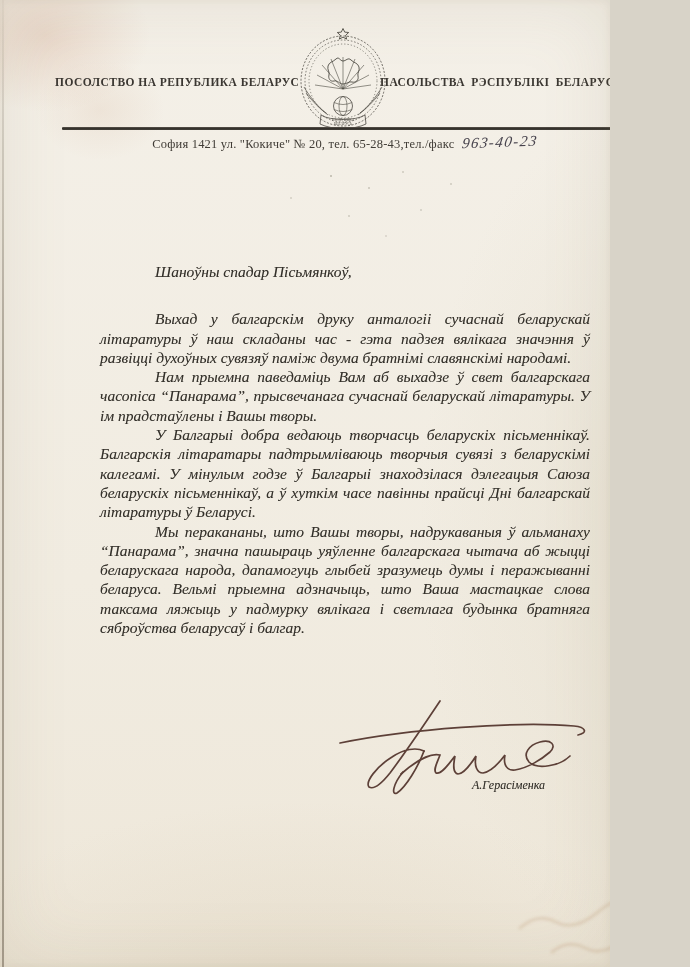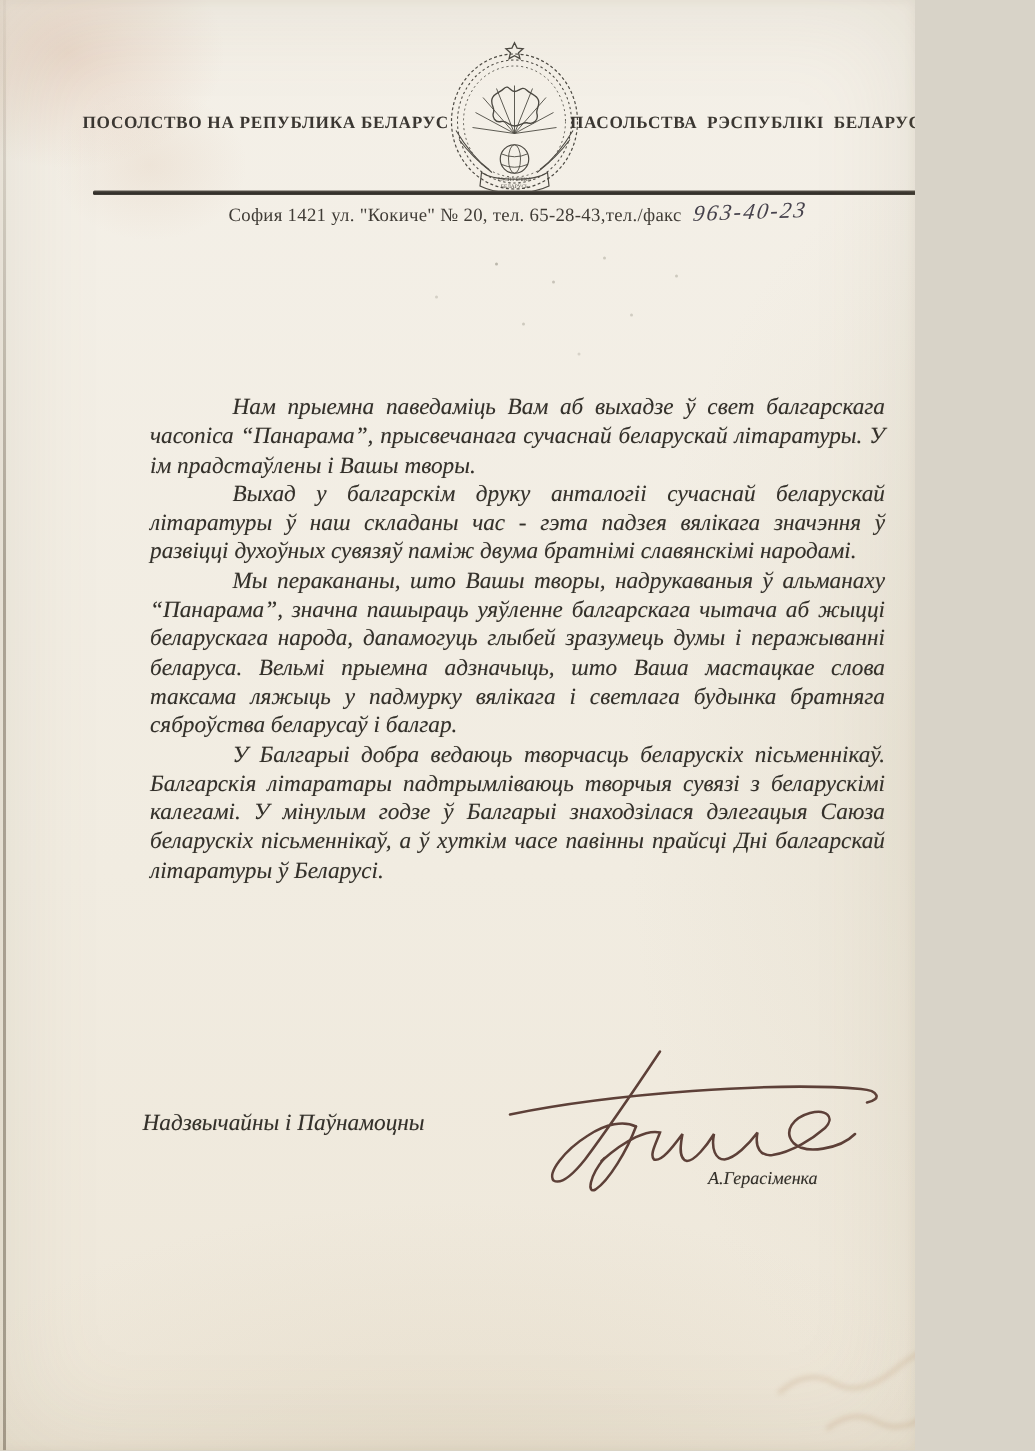--- a/index.html
+++ b/index.html
@@ -109,28 +109,28 @@
   <div class="hdr-right">ПАСОЛЬСТВА РЭСПУБЛІКІ БЕЛАРУСЬ</div>
 
   <div class="hdr-rule"></div>
 
   <div class="address">
     <span>София 1421 ул. "Кокиче" № 20, тел. 65-28-43,тел./факс</span>
     <span class="fax-hand">963-40-23</span>
   </div>
 
   <div class="letter-body">
+    <div class="salutation">Шаноўны спадар Пісьмянкоў,</div>
+    <p>Выхад у балгарскім друку анталогіі сучаснай беларускай літаратуры ў наш складаны час - гэта падзея вялікага значэння ў развіцці духоўных сувязяў паміж двума братнімі славянскімі народамі.</p>
     <p>Нам прыемна паведаміць Вам аб выхадзе ў свет балгарскага часопіса “Панарама”, прысвечанага сучаснай беларускай літаратуры. У ім прадстаўлены і Вашы творы.</p>
-    <p>Выхад у балгарскім друку анталогіі сучаснай беларускай літаратуры ў наш складаны час - гэта падзея вялікага значэння ў развіцці духоўных сувязяў паміж двума братнімі славянскімі народамі.</p>
+    <p>У Балгарыі добра ведаюць творчасць беларускіх пісьменнікаў. Балгарскія літаратары падтрымліваюць творчыя сувязі з беларускімі калегамі. У мінулым годзе ў Балгарыі знаходзілася дэлегацыя Саюза беларускіх пісьменнікаў, а ў хуткім часе павінны прайсці Дні балгарскай літаратуры ў Беларусі.</p>
     <p>Мы перакананы, што Вашы творы, надрукаваныя ў альманаху “Панарама”, значна пашыраць уяўленне балгарскага чытача аб жыцці беларускага народа, дапамогуць глыбей зразумець думы і перажыванні беларуса. Вельмі прыемна адзначыць, што Ваша мастацкае слова таксама ляжыць у падмурку вялікага і светлага будынка братняга сяброўства беларусаў і балгар.</p>
-    <p>У Балгарыі добра ведаюць творчасць беларускіх пісьменнікаў. Балгарскія літаратары падтрымліваюць творчыя сувязі з беларускімі калегамі. У мінулым годзе ў Балгарыі знаходзілася дэлегацыя Саюза беларускіх пісьменнікаў, а ў хуткім часе павінны прайсці Дні балгарскай літаратуры ў Беларусі.</p>
   </div>
 
   <div class="sig-left">
-    <div>Надзвычайны і Паўнамоцны</div>
   </div>
 
   <svg class="sig-scribble" width="256" height="110" viewBox="0 0 256 110">
     <g fill="none" stroke="#5d4038" stroke-width="1.7" stroke-linecap="round">
       <path d="M2,50 C70,36 180,28 236,33 C248,34 250,40 240,42"></path>
       <path d="M102,8 C86,32 64,64 52,80 C44,90 36,97 31,94 C27,89 38,74 54,64 C66,56 78,54 86,58"></path>
       <path d="M86,58 C80,74 68,94 59,100 C53,103 55,91 65,79"></path>
       <path d="M63,81 C80,66 94,60 102,62 C99,70 95,77 98,80 C103,82 111,71 117,63 C115,73 115,80 120,81 C125,81 133,71 138,63 C136,73 139,80 145,80 C152,79 161,70 167,62 C165,72 169,78 177,77 C190,75 204,66 212,59 C219,52 213,46 202,49 C191,52 184,61 191,69 C199,77 222,73 232,63"></path>
     </g>
   </svg>

